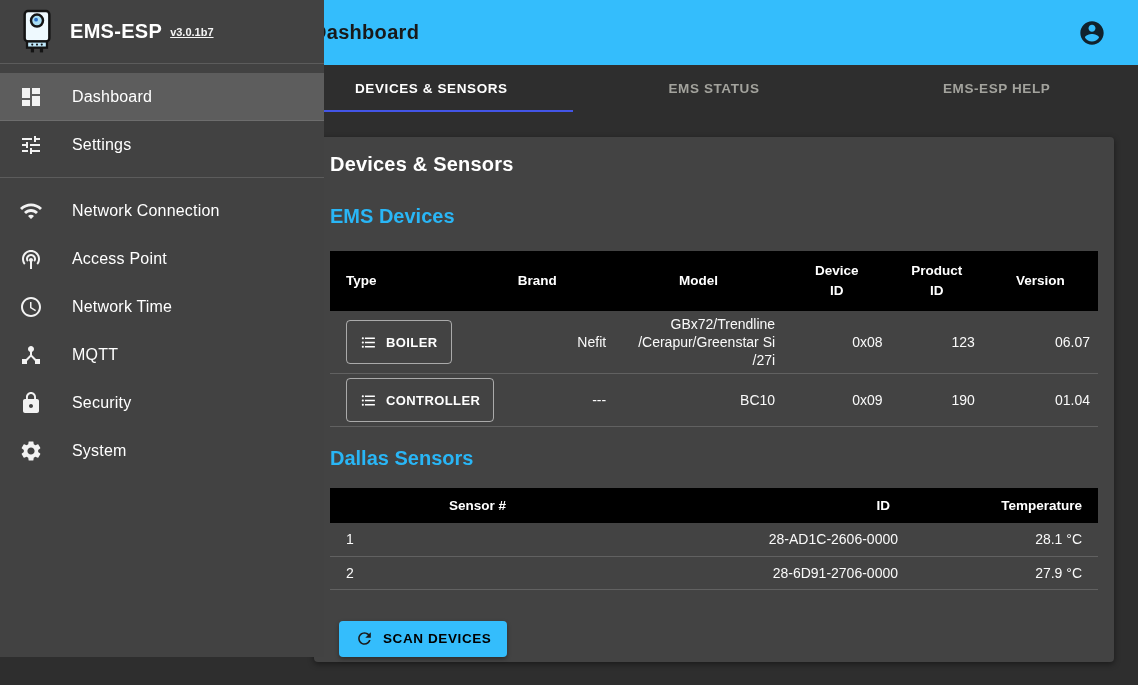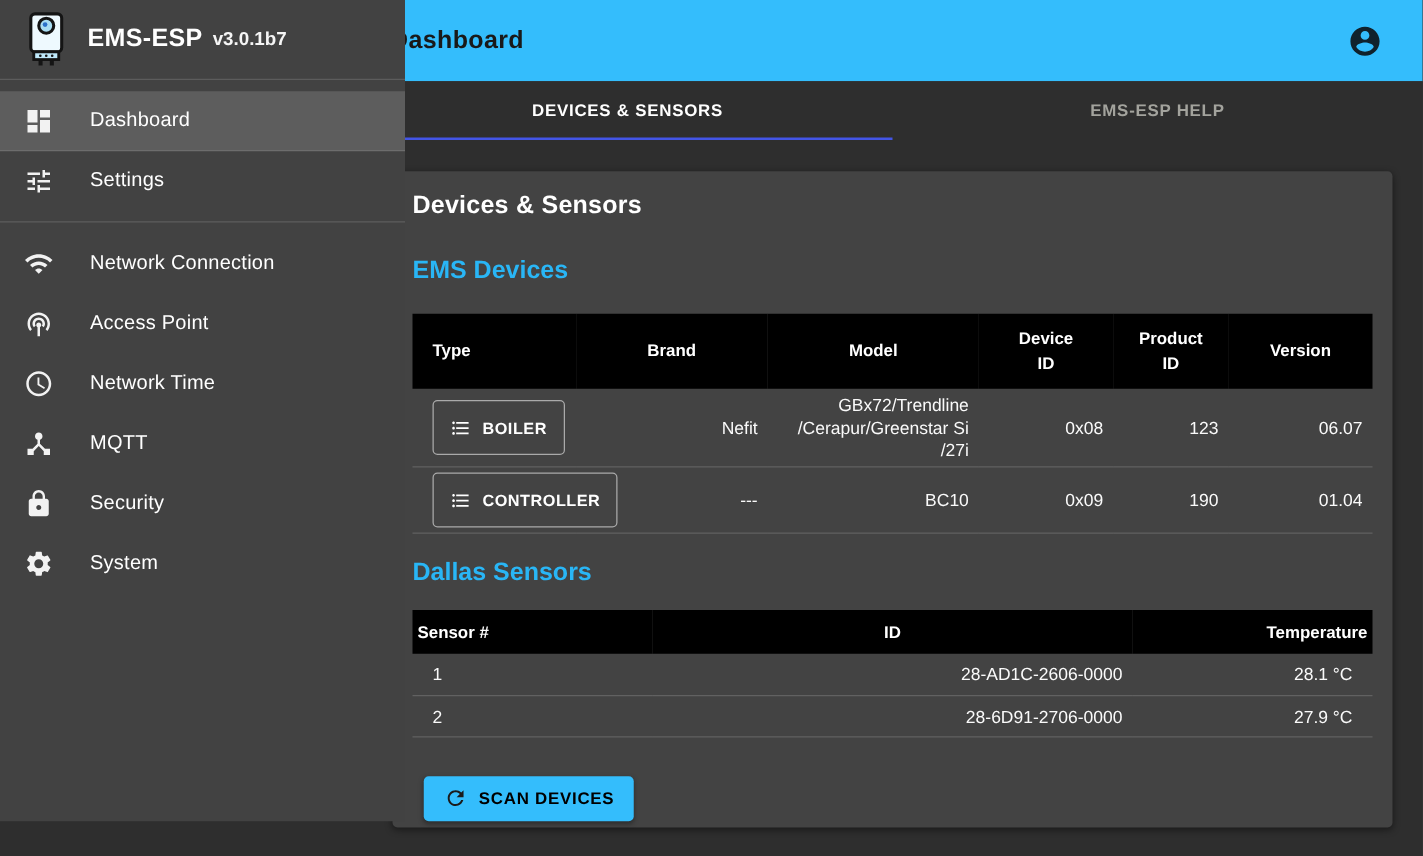--- a/index.html
+++ b/index.html
@@ -16,21 +16,21 @@
   
   .sidebar {
     position:absolute; left:0; top:0; width:324px; height:657px;
     background:#424242; z-index:3;
   }
   .sidebar-header {
     height:64px; display:flex; align-items:center; padding:0 16px 0 18px;
     border-bottom:1px solid rgba(255,255,255,0.14);
   }
   .app-title { font-size:20px; font-weight:700; margin-left:14px; letter-spacing:.3px; }
-  .app-version { font-size:15px; font-weight:600; margin-left:8px; color:#f5f5f5; }
+  .app-version { font-size:11px; font-weight:600; margin-left:8px; color:#f5f5f5;text-decoration:underline; }
   .menu-item {
     height:48px; display:flex; align-items:center; padding-left:19px;
     cursor:pointer; color:#fff;
   }
   .menu-item.active { background:#5d5d5d; border-bottom:1px solid rgba(255,255,255,0.10); }
   .menu-item .mi-icon { width:24px; height:24px; margin-right:29px; }
   .menu-item .mi-icon svg { width:24px; height:24px; fill:#f2f2f2; }
   .menu-label { font-size:16px; font-weight:400; letter-spacing:.2px; }
   .menu-divider { height:1px; background:rgba(255,255,255,0.14); margin:8px 0 9px; }
   .menu-gap { height:9px; }
@@ -74,21 +74,21 @@
   .section-heading.dallas { margin-top:18px; }
 
   table { width:100%; border-collapse:collapse; table-layout:fixed; }
   .ems-table { margin-top:22px; }
   .dallas-table { margin-top:17px; }
   thead th {
     background:#000; color:#fff; font-weight:700; font-size:13.5px;
     line-height:20px; padding:8px 12px; text-align:center; vertical-align:middle;
   }
   .ems-table thead th { height:60px; }
-  .dallas-table thead th { height:35px; padding:6px 4px; }
+  .dallas-table thead th { height:35px; padding:6px 16px;text-align:right; }
   th.al, td.al { text-align:left; padding-left:16px; }
   th.ar, td.ar { text-align:right; padding-right:16px; }
   tbody td {
     font-size:14px; color:#fafafa; text-align:right; vertical-align:middle;
     border-bottom:1px solid rgba(255,255,255,0.16); padding:4px 8px;
   }
   .ems-table tbody td { height:49px; }
   .dallas-table tbody td { height:33px; }
   .th-wrap { display:inline-block; max-width:4.2em; }
   .model-cell { line-height:18px; }
@@ -230,20 +230,21 @@
     <span class="appbar-title">Dashboard</span>
     <span class="account-btn">
       <svg viewBox="0 0 24 24">
           <path d="M12 2C6.48 2 2 6.48 2 12s4.48 10 10 10 10-4.48 10-10S17.52 2 12 2zm0 3c1.66 0 3 1.34 3 3s-1.34 3-3 3-3-1.34-3-3 1.34-3 3-3zm0 14.2c-2.5 0-4.71-1.28-6-3.22.03-1.99 4-3.08 6-3.08 1.99 0 5.97 1.09 6 3.08-1.29 1.94-3.5 3.22-6 3.22z"></path>
         </svg>
     </span>
   </div>
 
   <div class="tabbar">
     <div class="tab active">DEVICES &amp; SENSORS</div>
+    <div class="tab">EMS STATUS</div>
     <div class="tab">EMS-ESP HELP</div>
   </div>
 
   <div class="card">
     <div class="card-title">Devices &amp; Sensors</div>
 
     <div class="section-heading">EMS Devices</div>
 
     <table class="ems-table">
       <colgroup>

